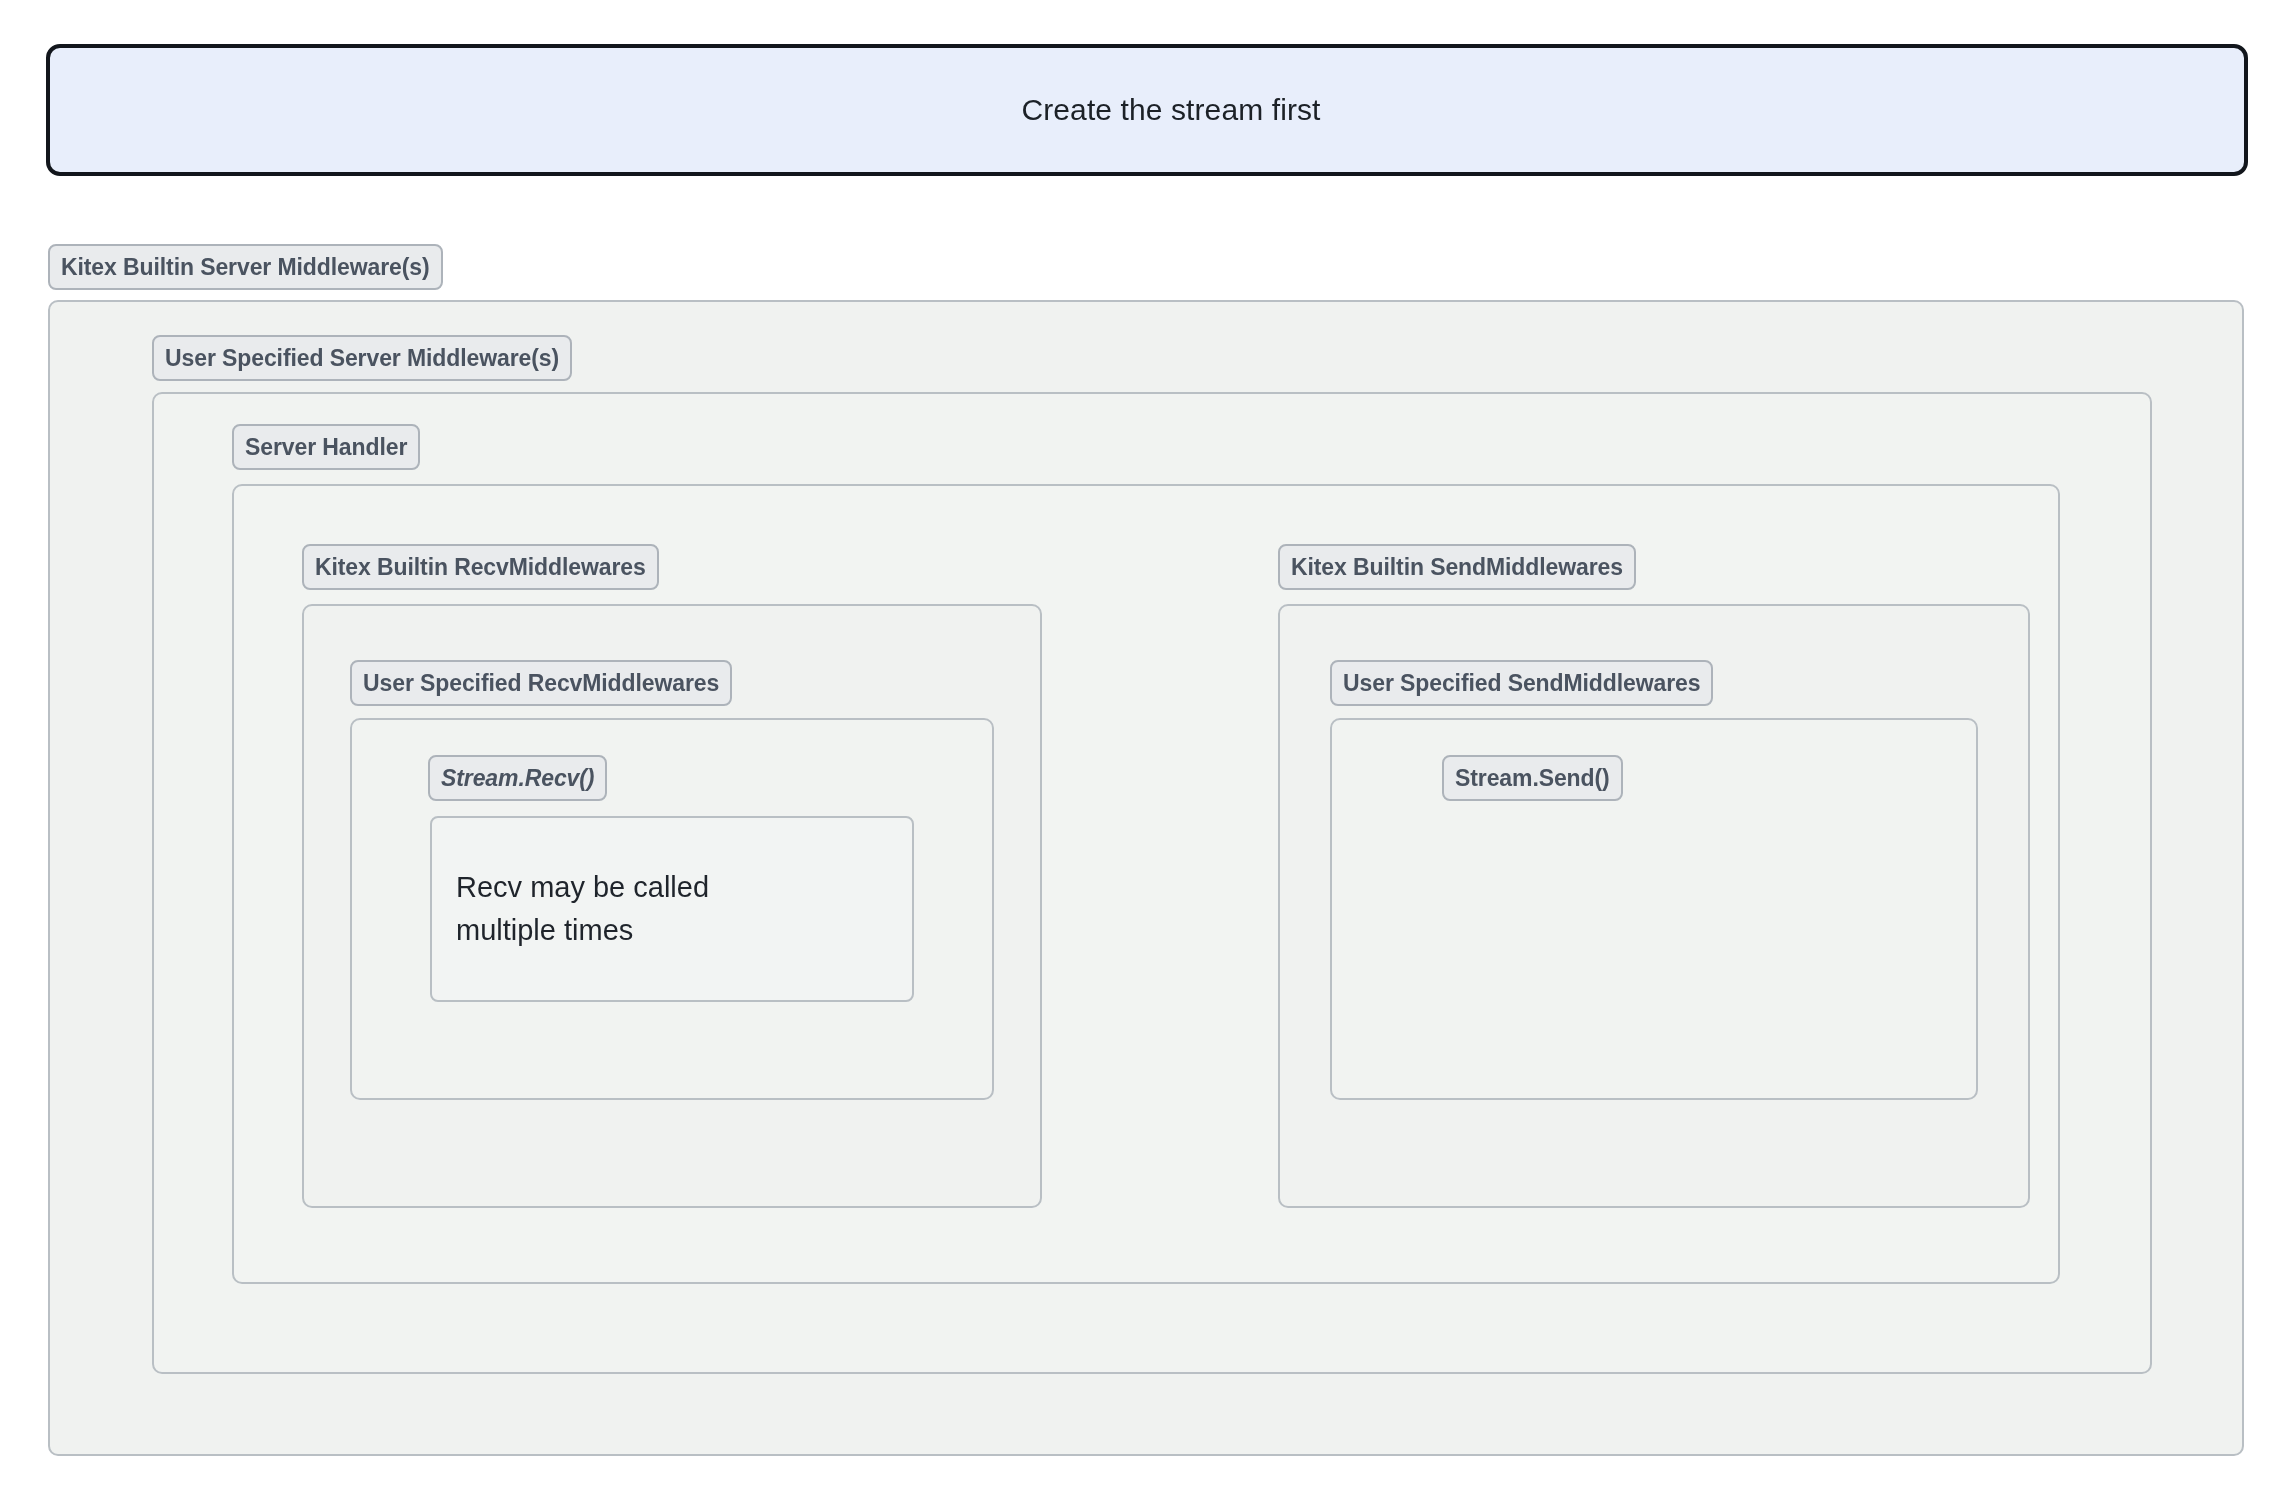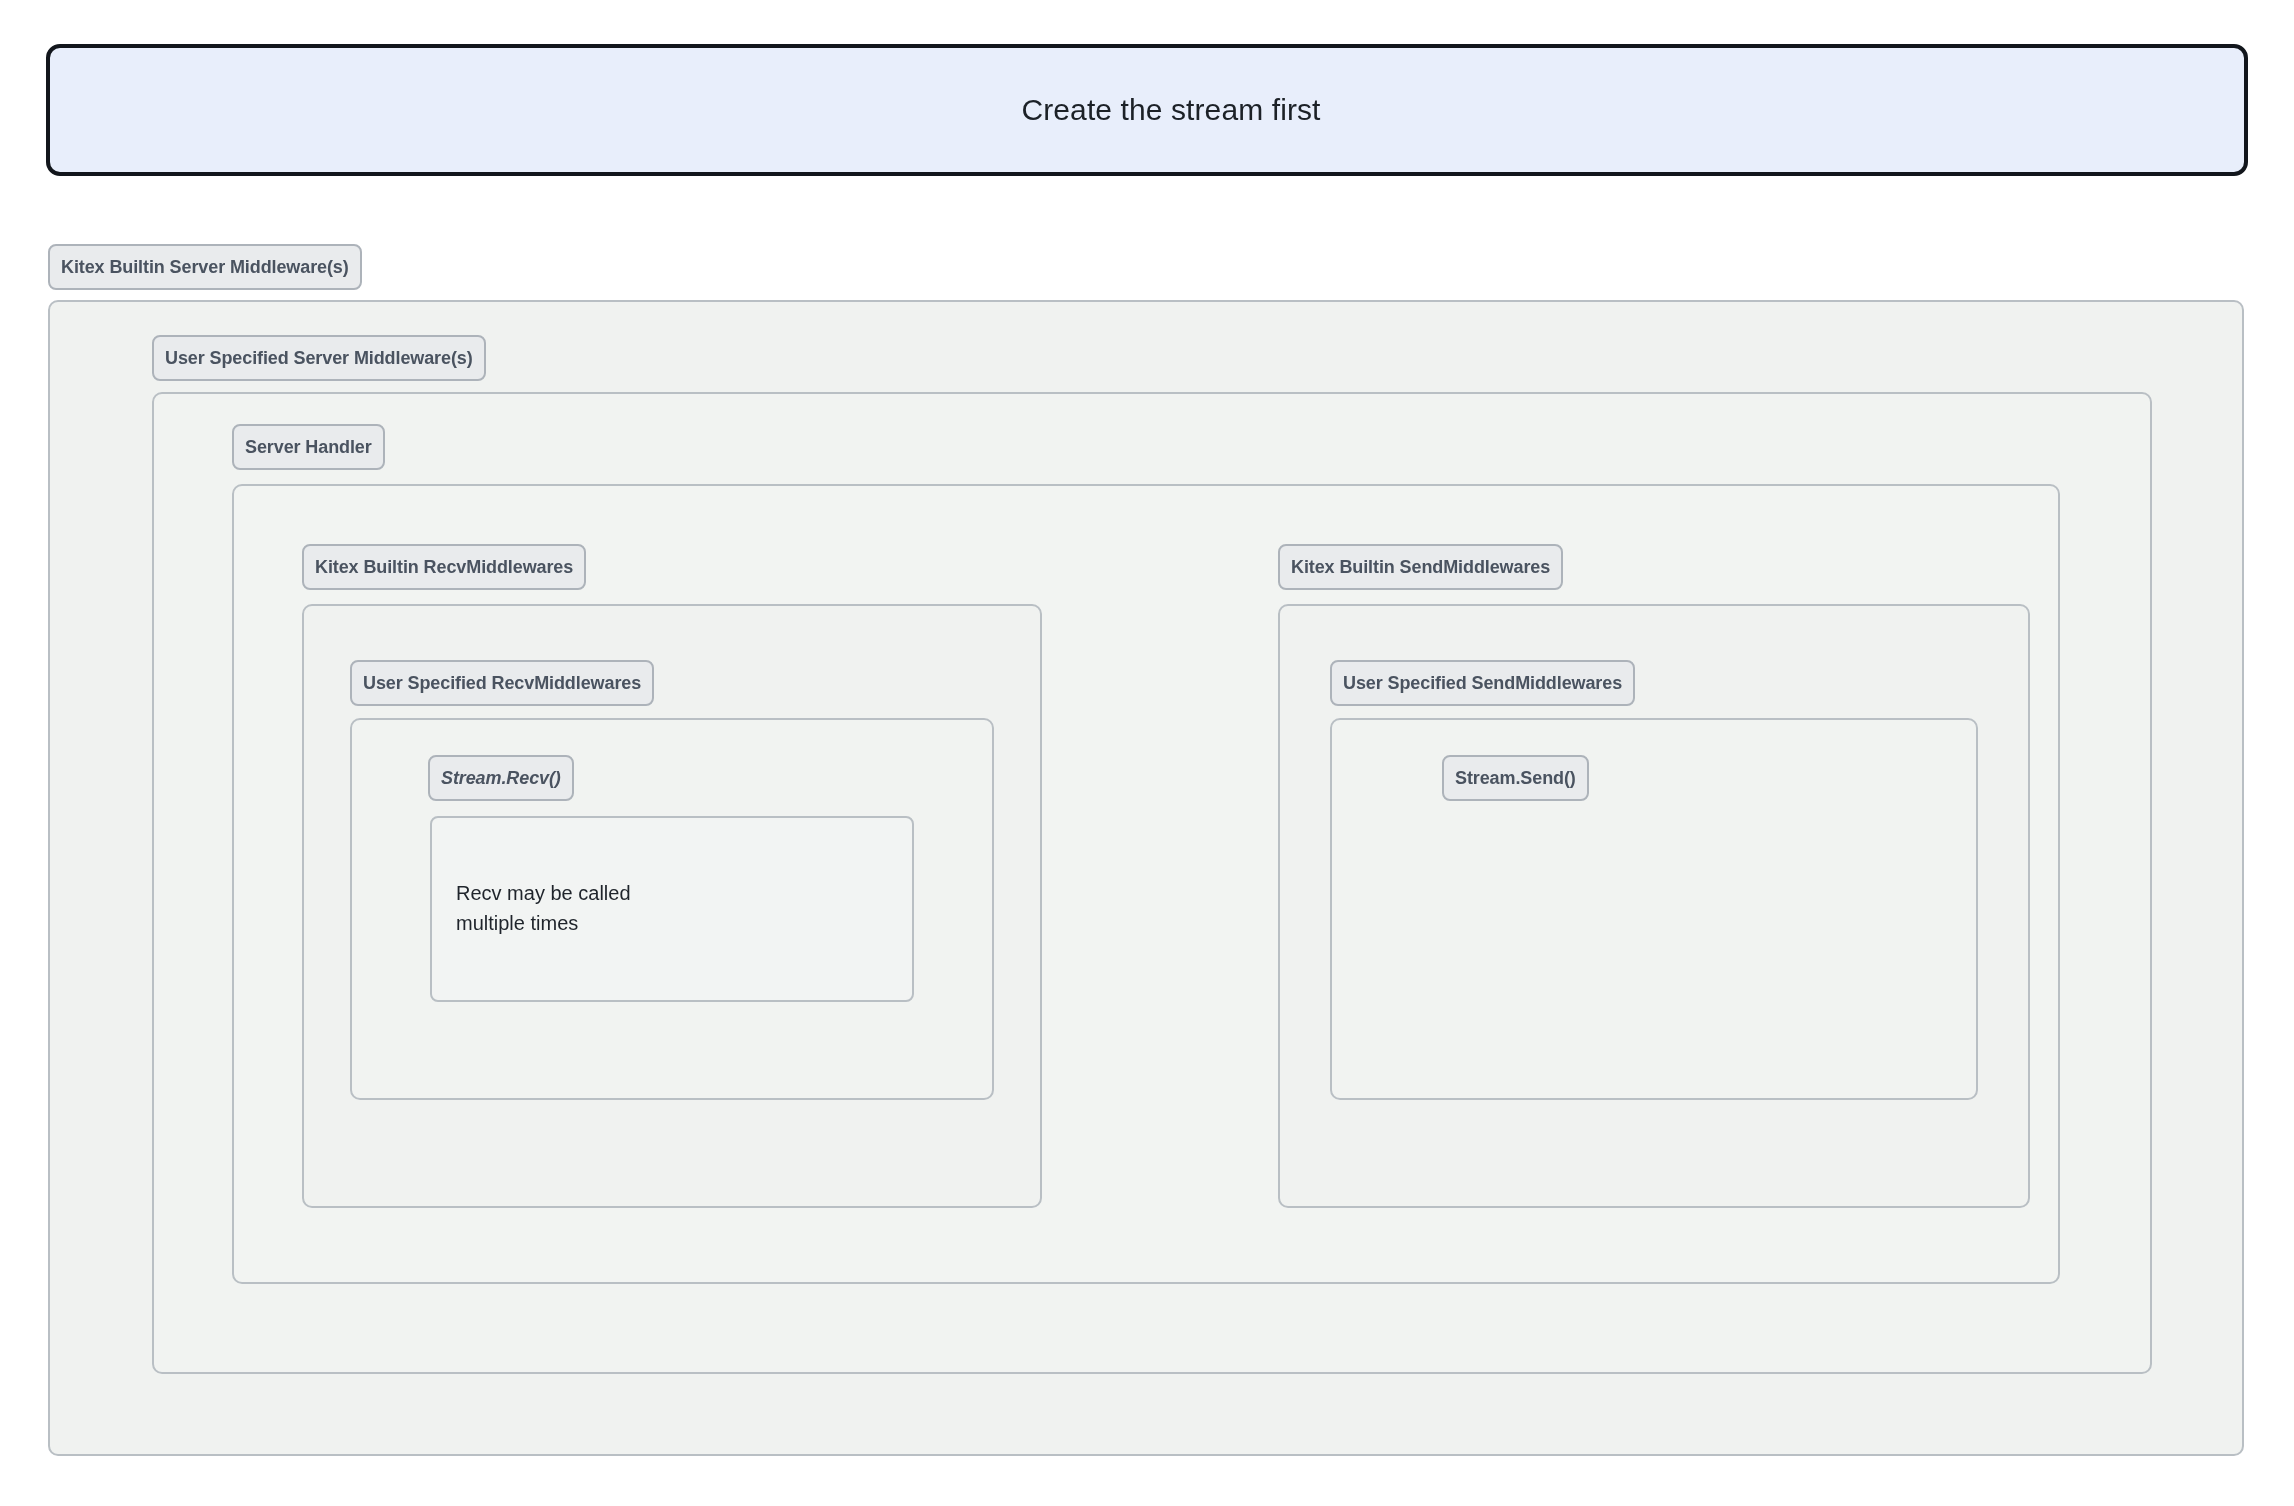--- a/index.html
+++ b/index.html
@@ -62,40 +62,40 @@
   .badge {
     position: absolute;
     box-sizing: border-box;
     display: inline-flex;
     align-items: center;
     height: 46px;
     padding: 0 11px;
     background: #e9ebed;
     border: 2px solid #adb3ba;
     border-radius: 8px;
-    font-size: 18px;
+    font-size: 23px;
     font-weight: bold;
     color: #4a5360;
     white-space: nowrap;
     letter-spacing: -0.1px;
   }
 
   
   .note {
     position: absolute;
     box-sizing: border-box;
     border: 2px solid #b9bfc4;
     border-radius: 8px;
     background: #f2f4f3;
     display: flex;
     align-items: center;
     padding: 0 24px;
   }
   .note-text {
-    font-size: 20px;
+    font-size: 29px;
     line-height: 1.48;
     color: #1f242b;
     white-space: pre-line;
   }
 
   
   
   #badge-l1 { left: 48px;  top: 244px; }
   #group-l1 { left: 48px;  top: 300px;  width: 2196px; height: 1156px; }
 

